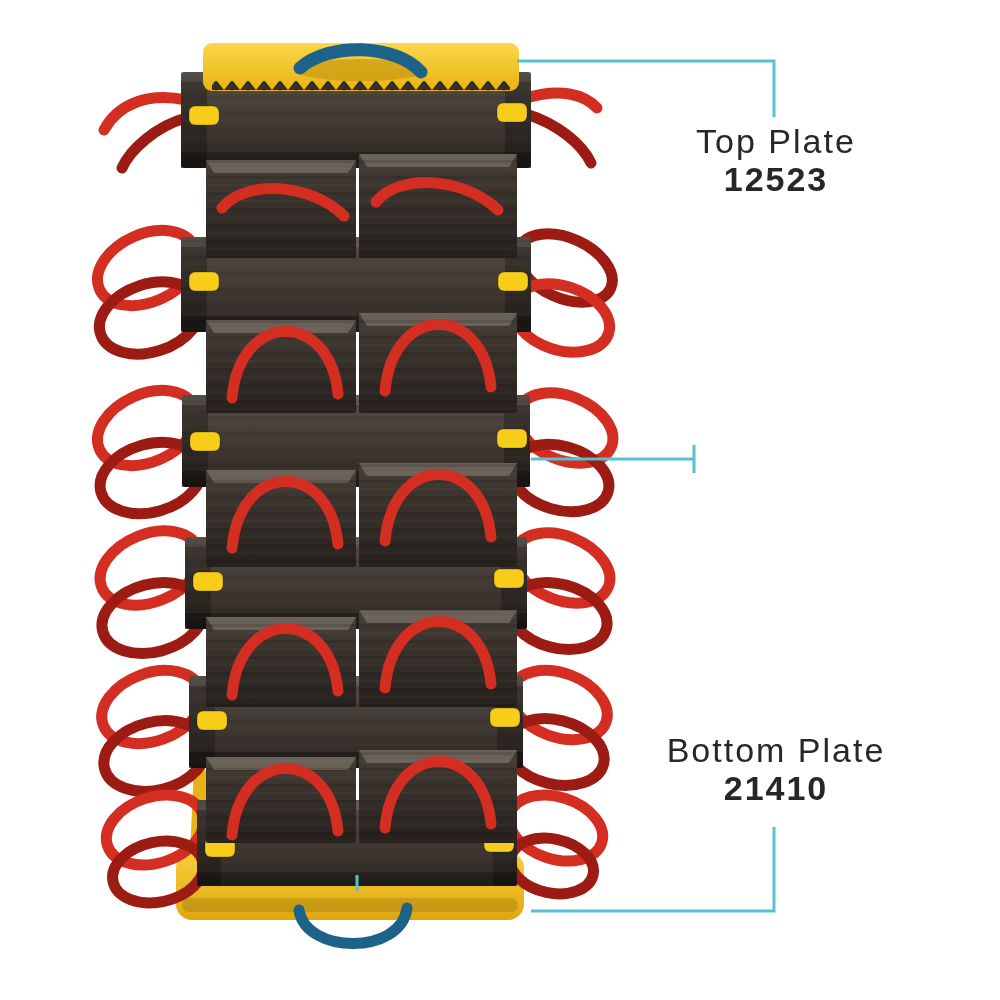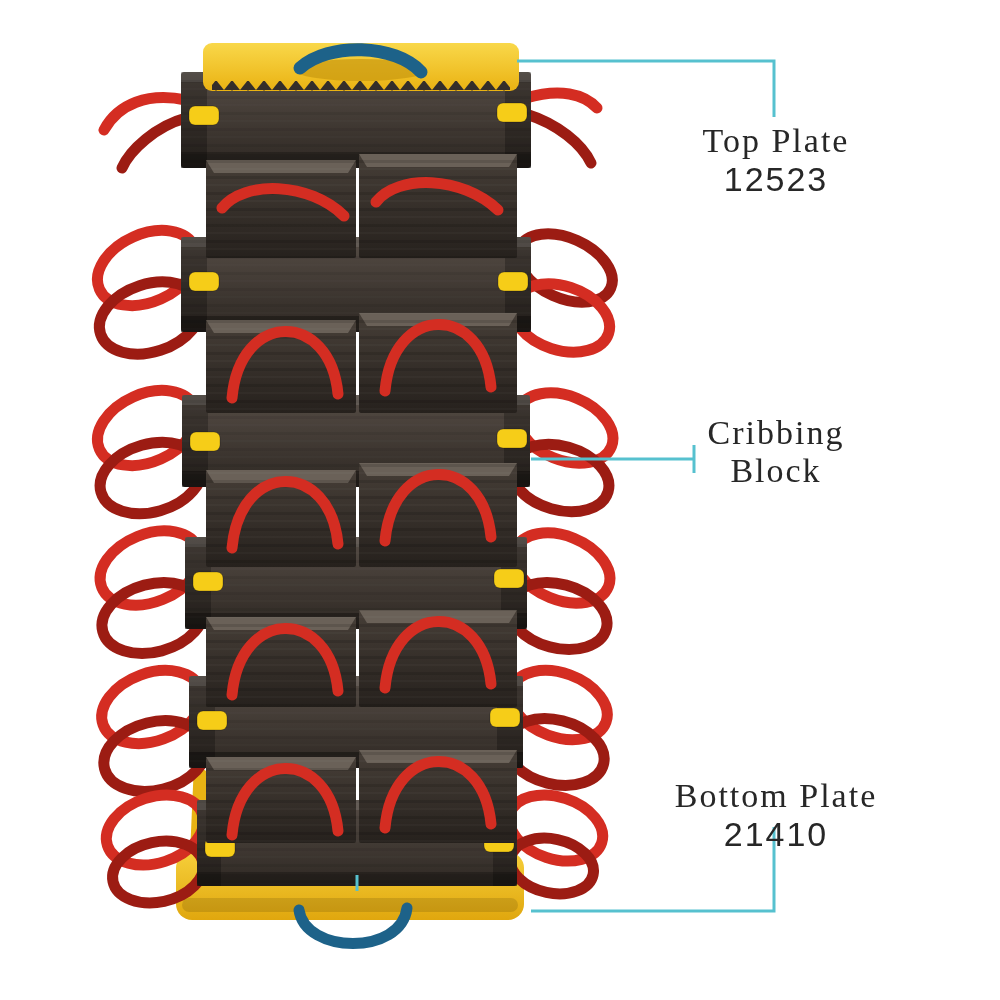--- a/index.html
+++ b/index.html
@@ -9,23 +9,23 @@
     font-family:"Liberation Sans","DejaVu Sans",sans-serif;
   }
   .stage{position:absolute;inset:0;}
   svg{position:absolute;left:0;top:0;}
 
   
   .label{
     position:absolute;text-align:center;color:var(--ink,#272727);
     font-size:34px;line-height:38px;letter-spacing:2px;
   }
-  .label .part-name{margin:0 auto;font-family:Liberation Serif, serif;}
+  .label .part-name{margin:0 auto;}
   .label.wrap .part-name{max-width:190px;}
-  .label .part-code{font-weight:400;}
+  .label .part-code{font-weight:700;}
 
   
   .callout-line{stroke:var(--callout,#56c1cf);stroke-width:3;fill:none;}
   .red-handle{stroke:var(--handle_red,#d42d22);stroke-width:11;fill:none;stroke-linecap:round;}
   .red-handle.dark{stroke:#9c1c13;}
   .blue-handle{stroke:var(--handle_blue,#1d6289);fill:none;stroke-linecap:round;}
   .reflector{fill:var(--reflector_yellow,#f6cd18);stroke:rgba(0,0,0,.25);stroke-width:1;}
 </style>
 </head>
 <body>
@@ -232,21 +232,20 @@
       <line class="callout-line" x1="357" y1="875" x2="357" y2="891"></line>
     </g>
   </svg>
 
   <div class="label" style="left:640px;top:122px;width:272px;">
     <div class="part-name">Top Plate</div>
     <div class="part-code">12523</div>
   </div>
 
   <div class="label wrap" style="left:640px;top:414px;width:272px;">
-    <div class="part-name">Cribbing Block</div>
   </div>
 
-  <div class="label" style="left:640px;top:777px;width:272px;">
+  <div class="label" style="left:640px;top:731px;width:272px;">
     <div class="part-name">Bottom Plate</div>
     <div class="part-code">21410</div>
   </div>
 
 </div>
 
 </body></html>

